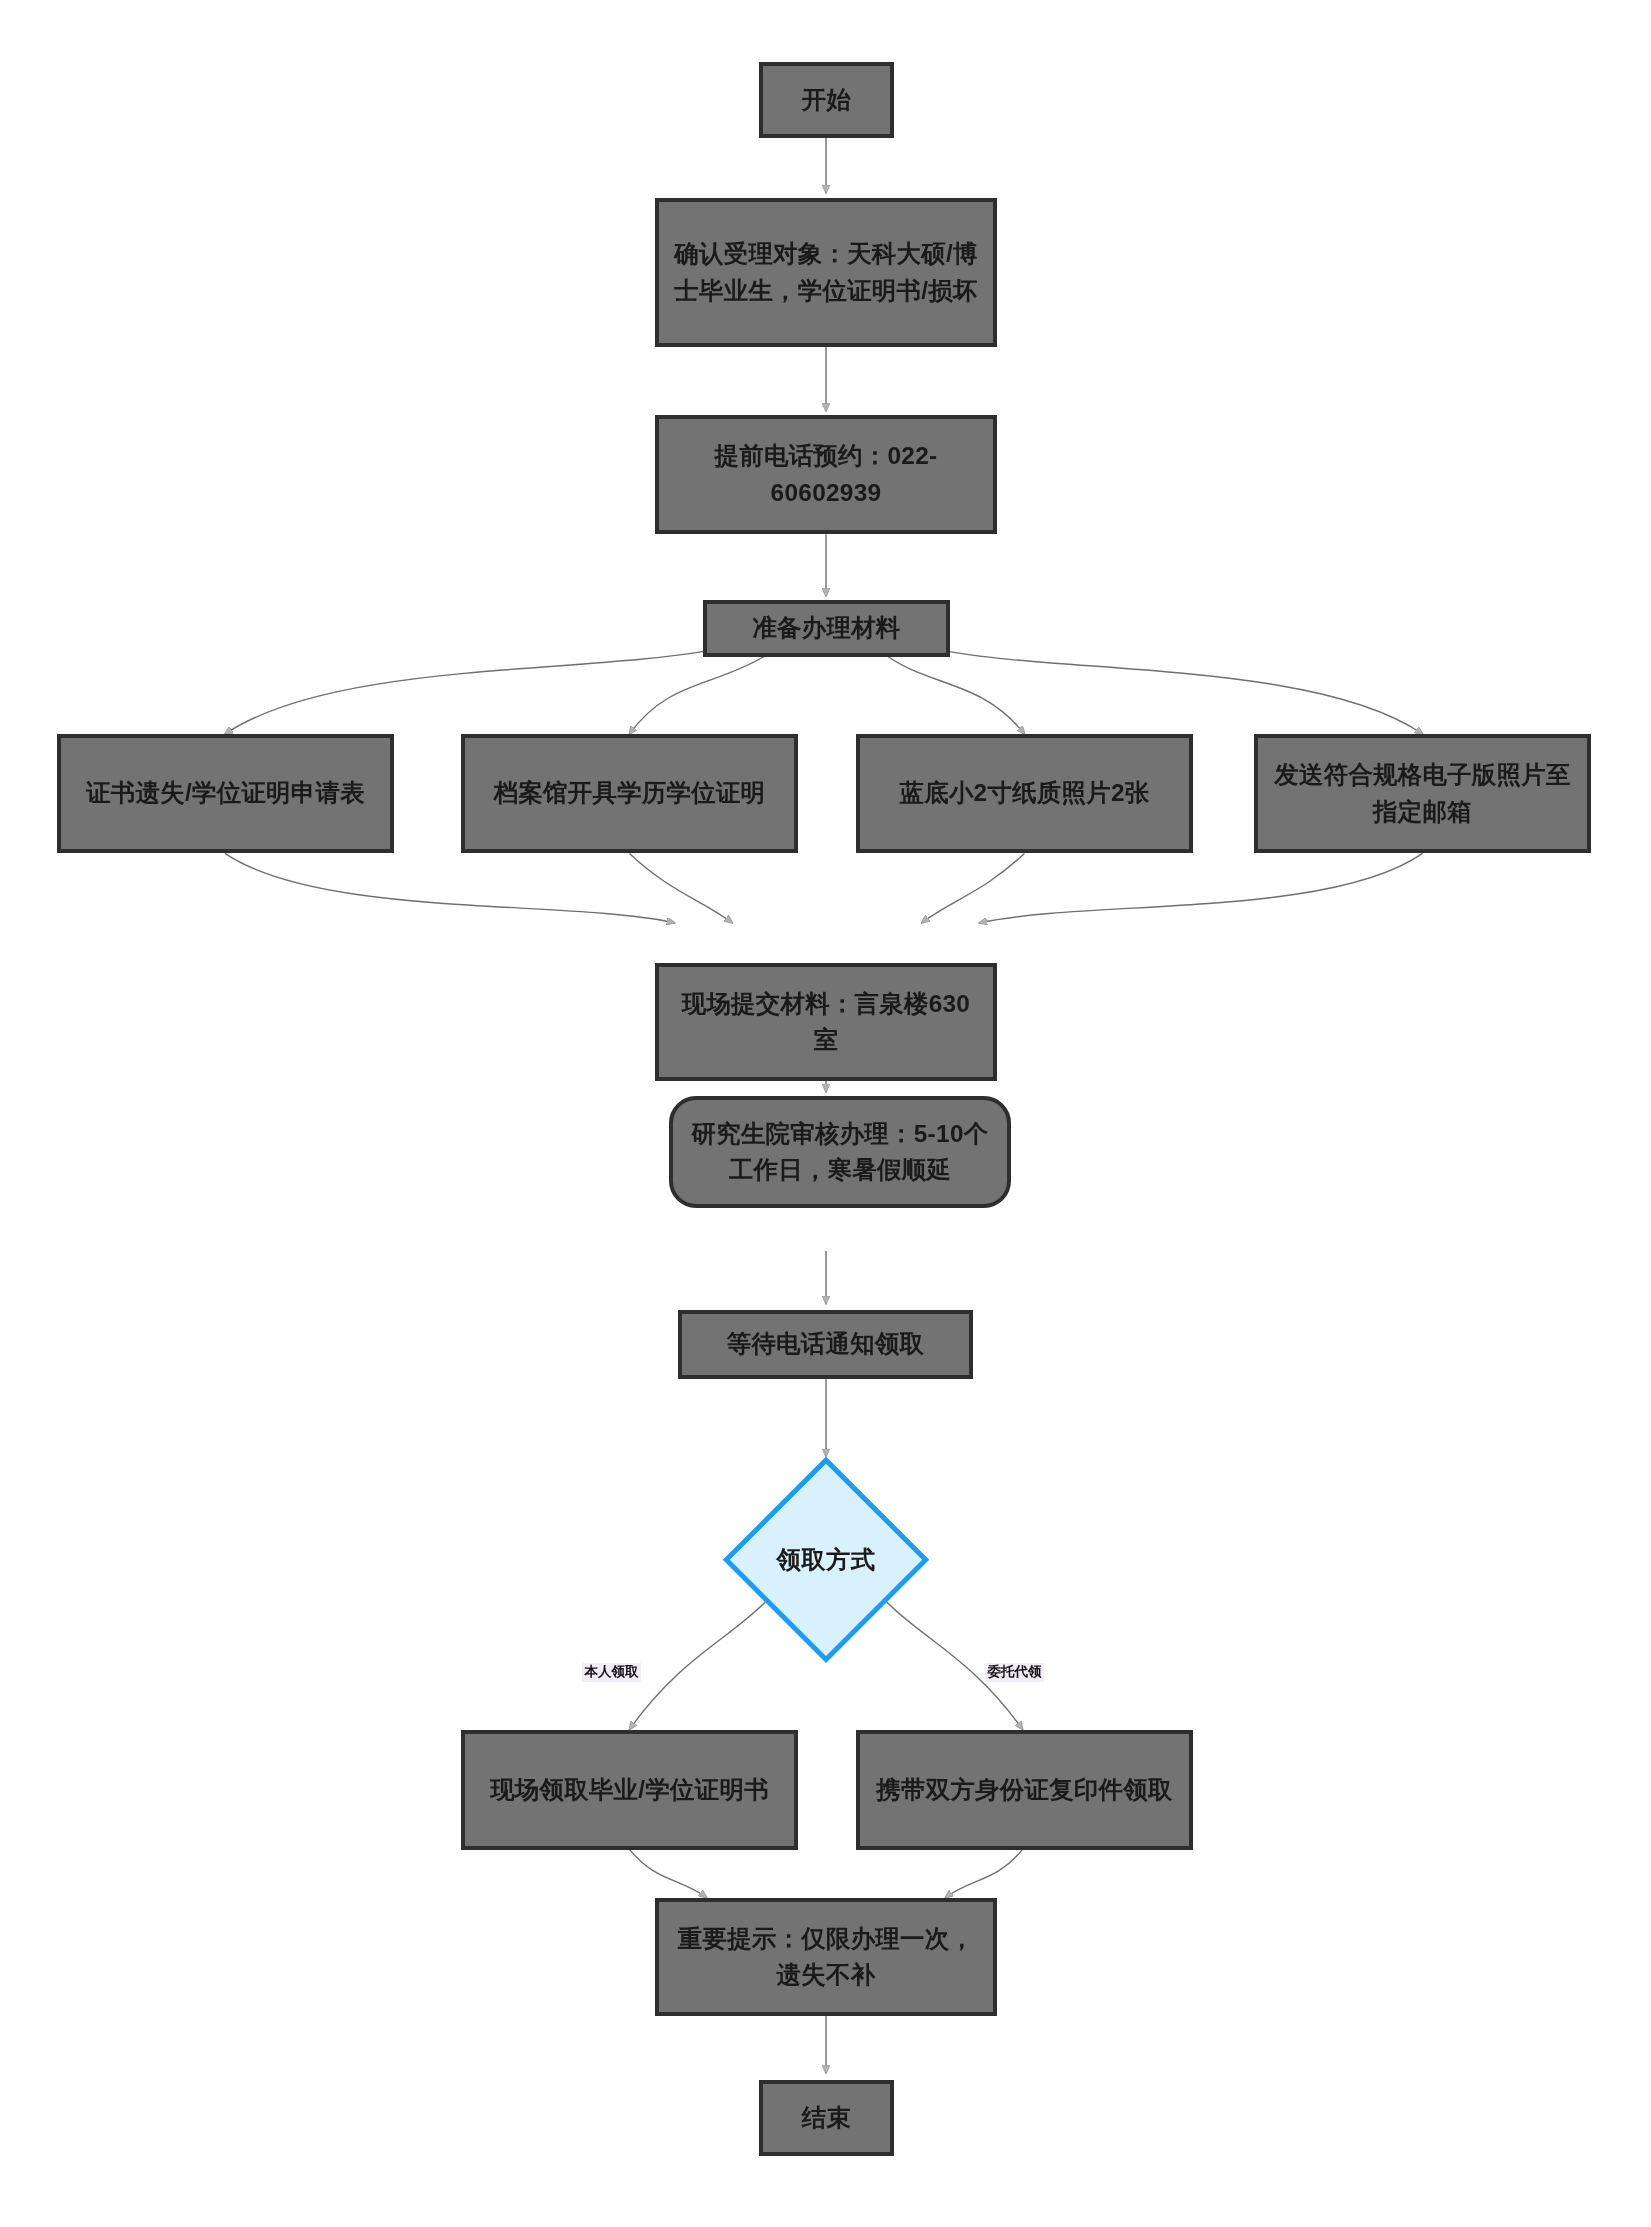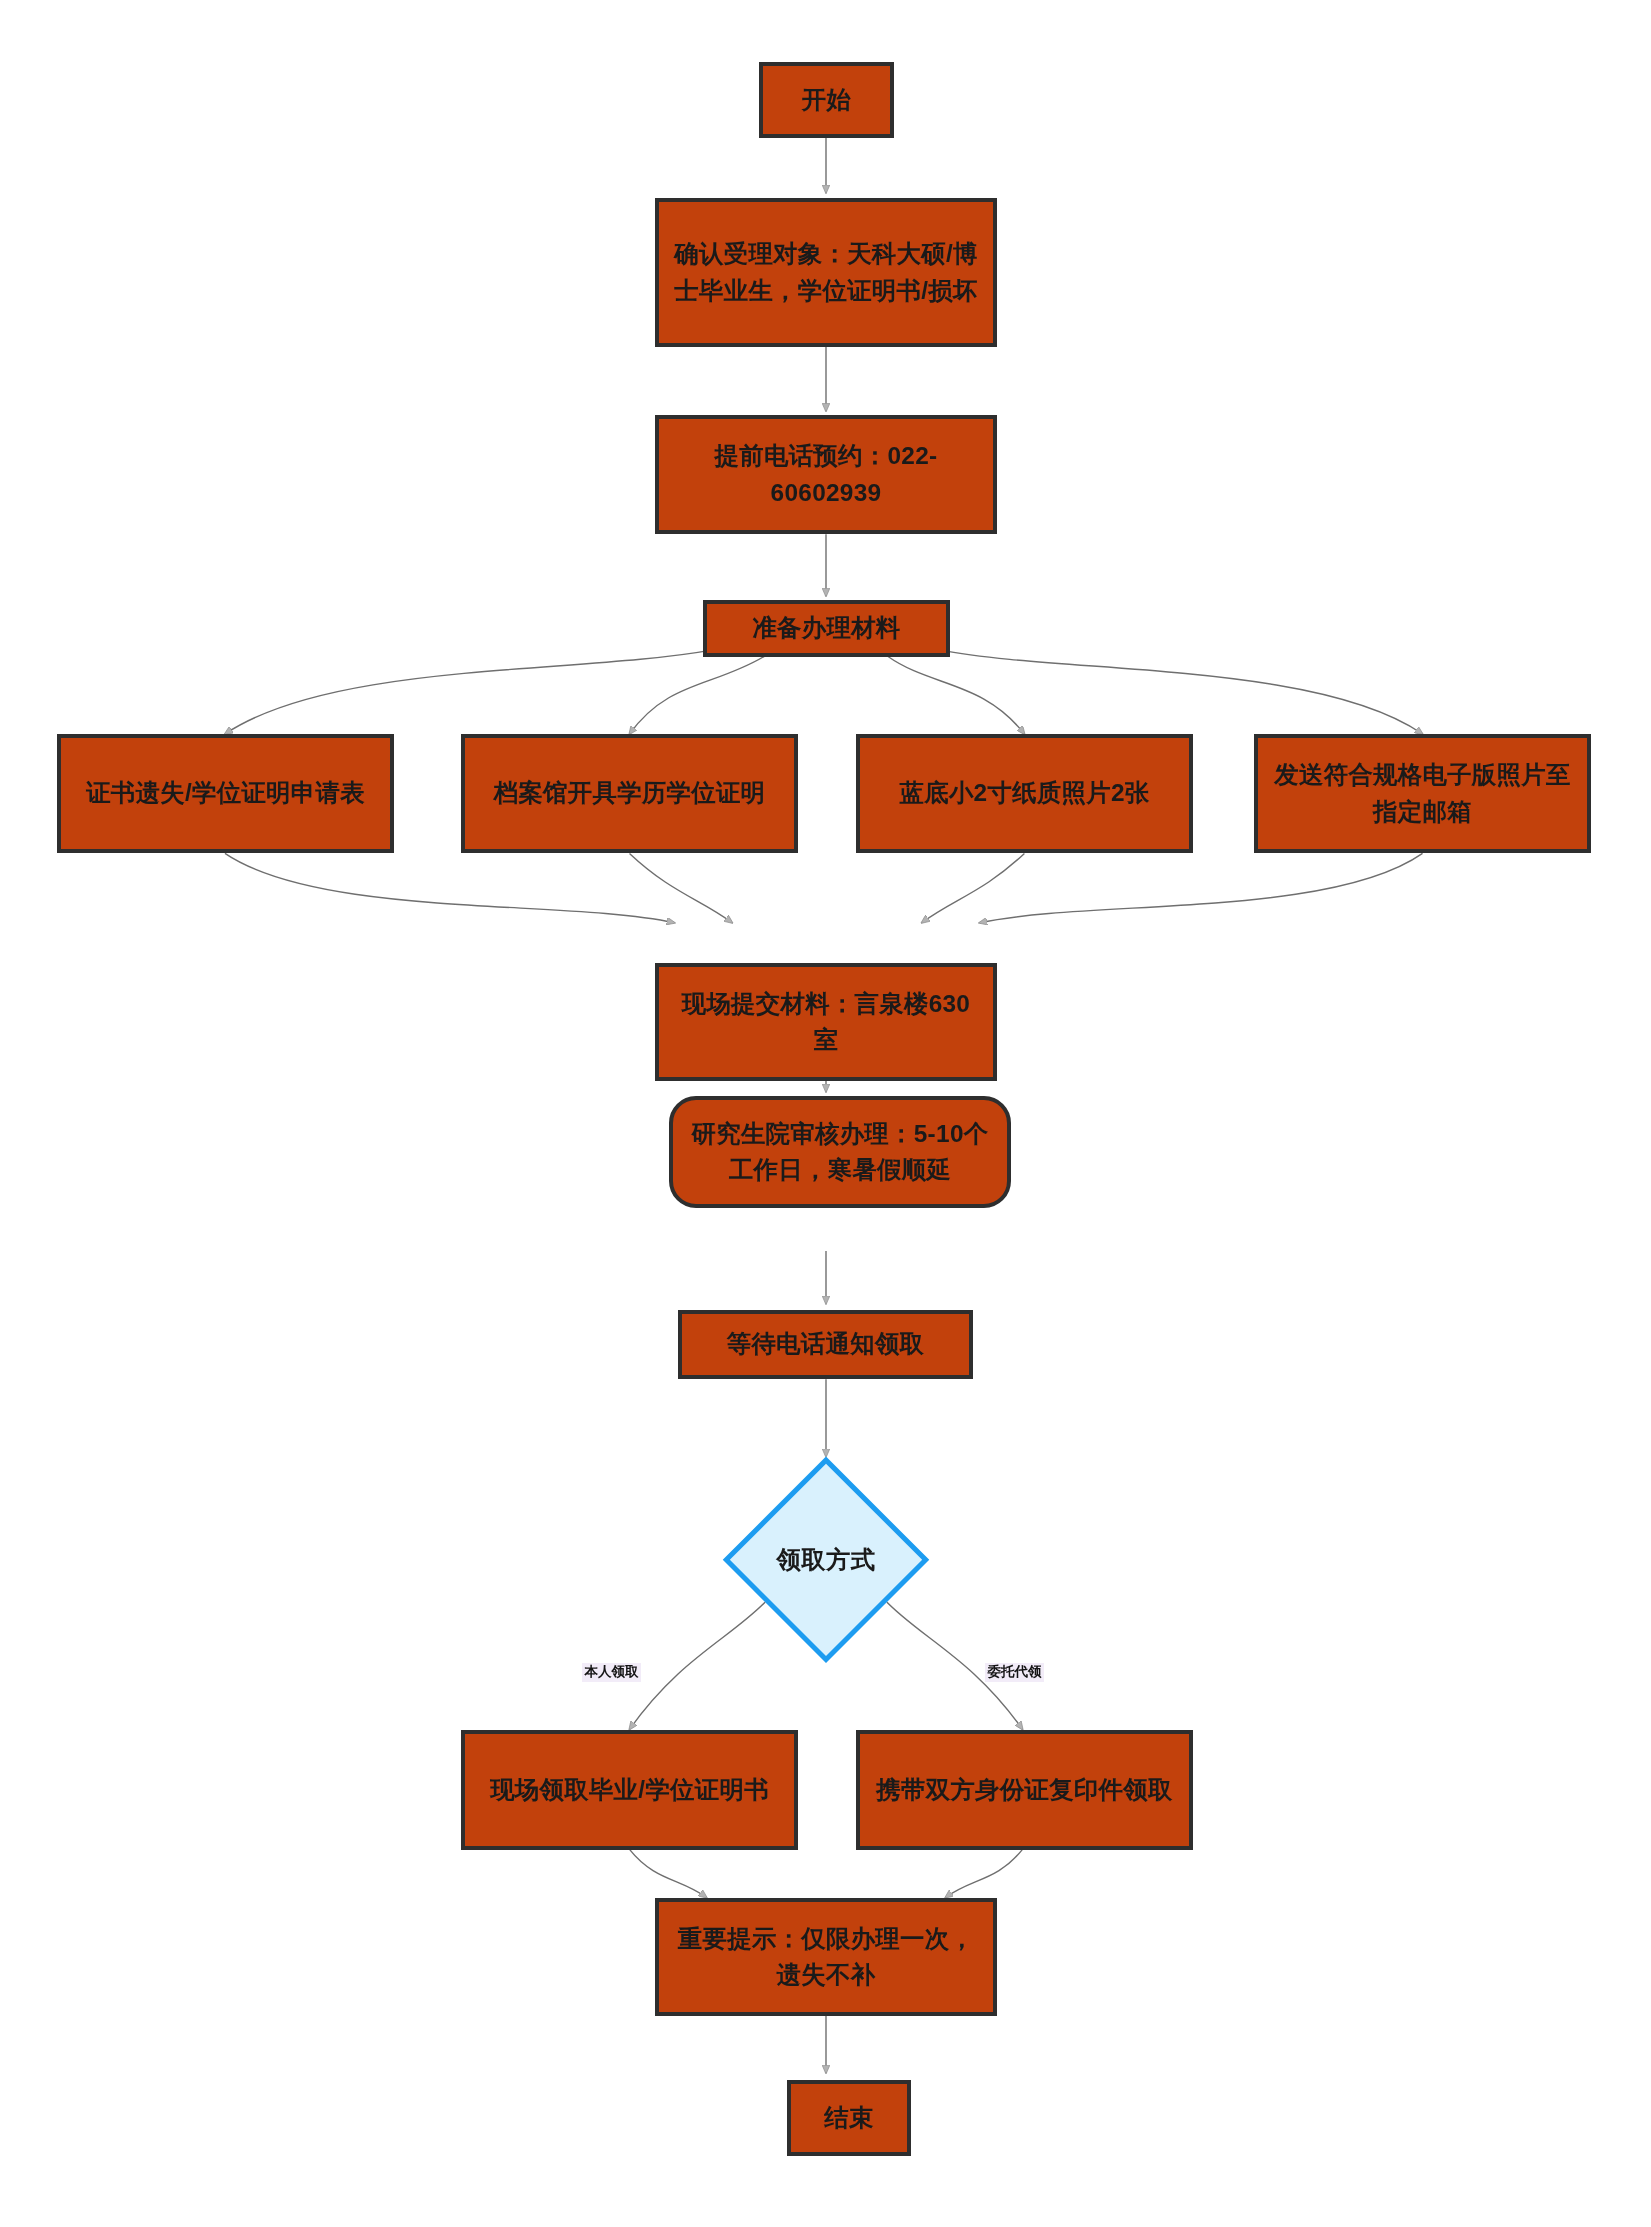--- a/index.html
+++ b/index.html
@@ -25,21 +25,21 @@
     height: 2227px;
     pointer-events: none;
   }
   .node {
     position: absolute;
     box-sizing: border-box;
     display: flex;
     align-items: center;
     justify-content: center;
     text-align: center;
-    background: #c2410c;
+    background: #737373;
     border: 4.5px solid #2e2e2e;
     color: #1a1a1a;
     font-weight: bold;
     font-size: 24.4px;
     line-height: 1.48;
     padding: 6.4px 14px;
     letter-spacing: 0.3px;
   }
   .node .txt {
     display: block;
@@ -184,18 +184,18 @@
   </div>
 
   <div class="node" style="left:856px; top:1730px; width:337px; height:120px;">
     <span class="txt">携带双方身份证复印件领取</span>
   </div>
 
   <div class="node" style="left:655px; top:1898px; width:342px; height:118px;">
     <span class="txt">重要提示：仅限办理一次，遗失不补</span>
   </div>
 
-  <div class="node" style="left:759px; top:2080px; width:124px; height:76px;margin-left:28px;">
+  <div class="node" style="left:759px; top:2080px; width:135px; height:76px;">
     <span class="txt">结束</span>
   </div>
 
 </div>
 
 
 </body></html>

